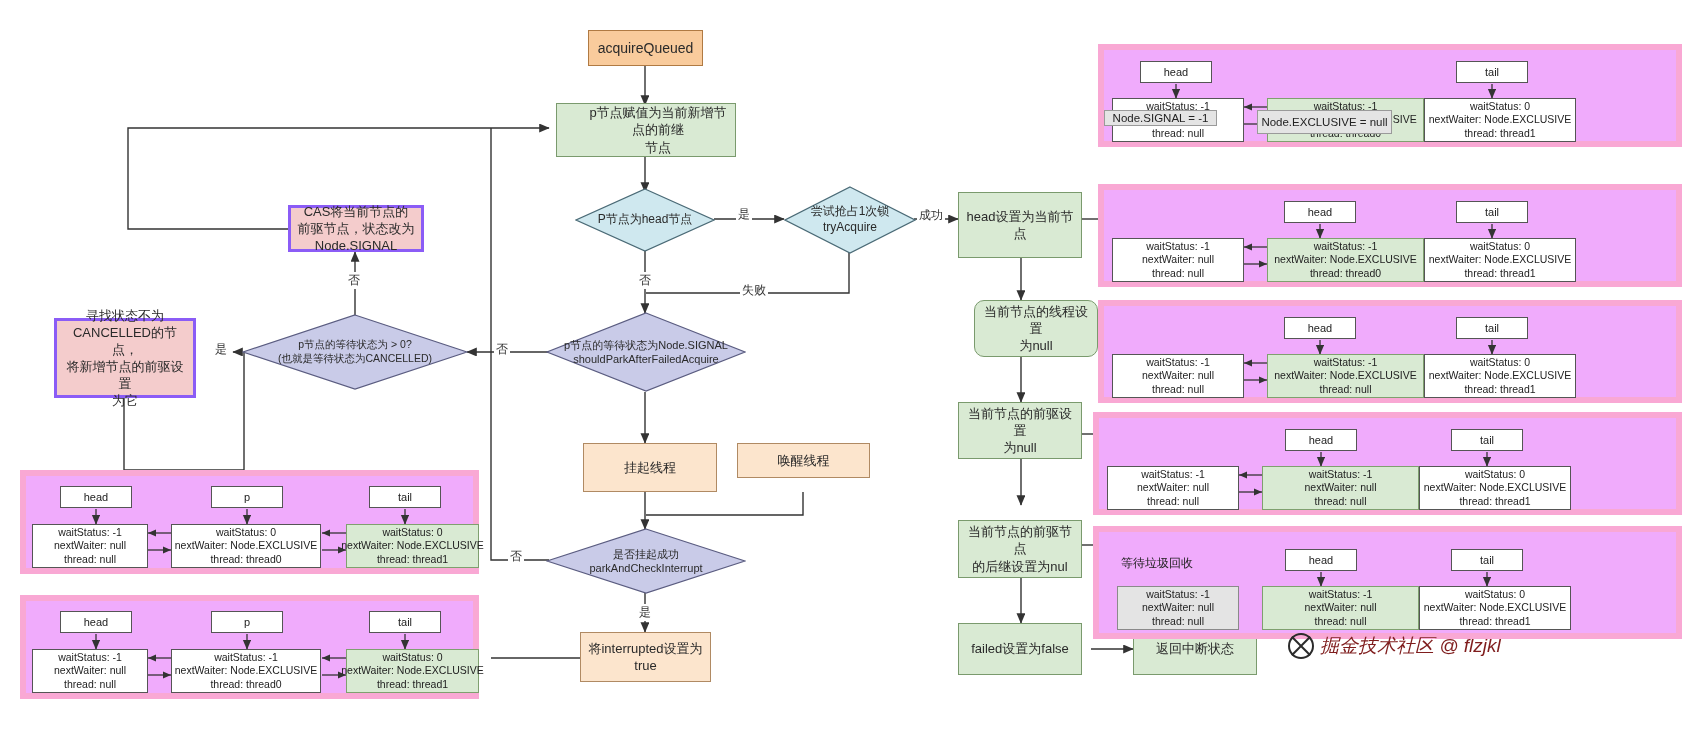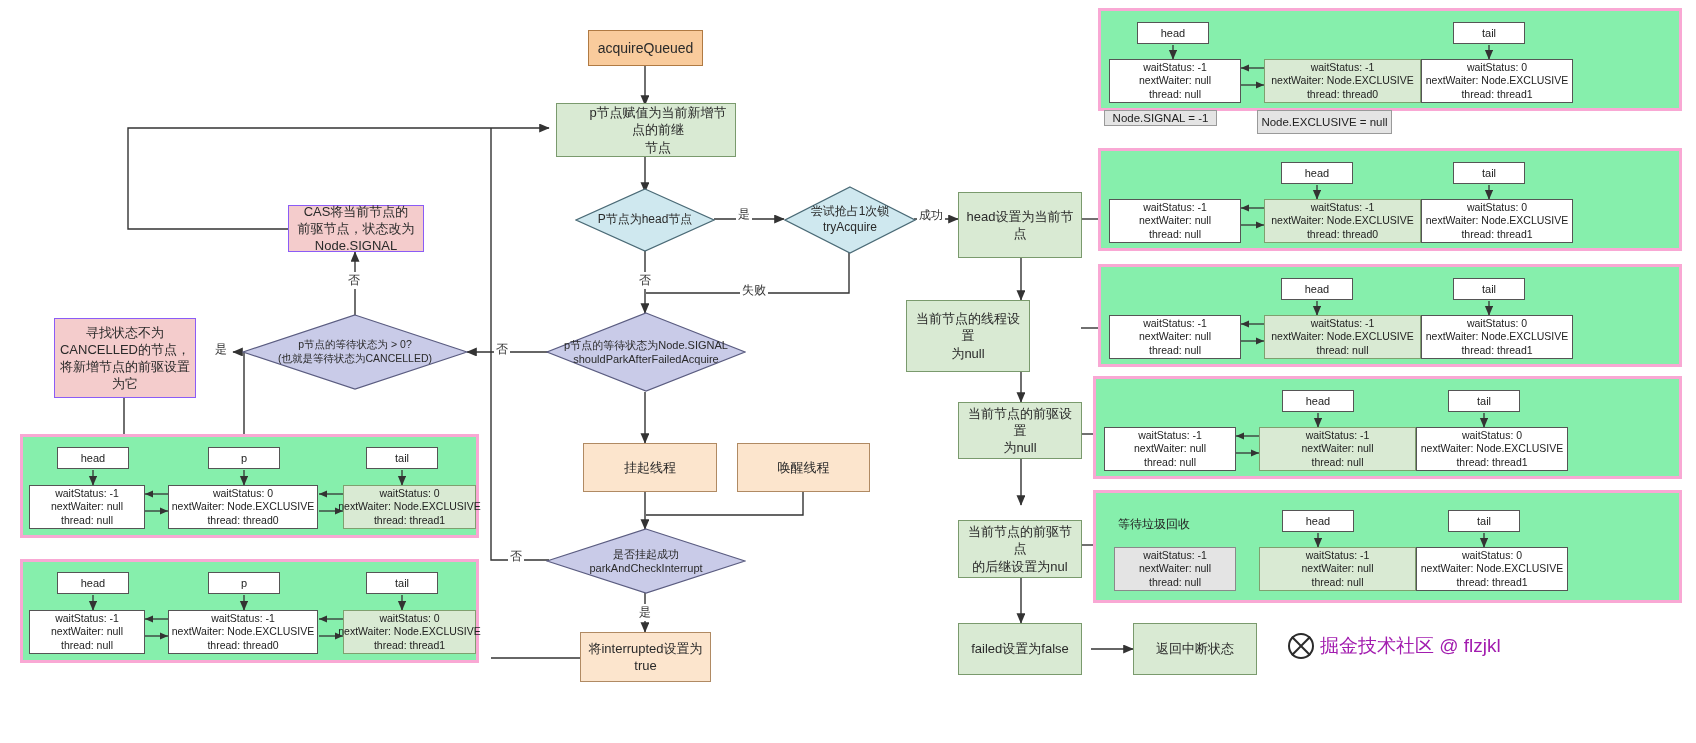--- a/index.html
+++ b/index.html
@@ -24,21 +24,21 @@
     justify-content: center;
     text-align: center;
     line-height: 1.32;
     color: #2a2a2a;
     white-space: pre-line;
     padding: 2px 4px;
   }
   
   .proc-orange { background:#f9cb9c; border:1px solid #b07a43; font-size:14px; }
   .proc-green  { background:#d9ead3; border:1px solid #7a9a6d; font-size:13px; }
-  .proc-pink   { background:#f4cccc; border:1px solid #8b5cf6; font-size:13px; }
+  .proc-pink   { background:#f4cccc; border:3px solid #8b5cf6; font-size:13px; }
   .proc-peach  { background:#fce5cd; border:1px solid #b08a63; font-size:13px; }
 
   
   .diamond { position:absolute; }
   .diamond .dshape {
     position:absolute; left:0; top:0; width:100%; height:100%;
   }
   .diamond .dlabel {
     position:absolute; left:0; top:0; width:100%; height:100%;
     display:flex; align-items:center; justify-content:center;
@@ -46,22 +46,23 @@
     color:#2a2a2a; font-size:12px;
   }
   .edge-label {
     position:absolute; font-size:12px; color:#333;
     background:#fff; padding:0 2px; white-space:nowrap;
   }
 
   
   .panel {
     position:absolute;
-    border:3px solid #f9a8d4;
-    background:#86efac;
+    border:6px solid #f9a8d4;
+    background:#f0abfc;
+    margin-top:36px;
   }
   .ptr-box {
     position:absolute;
     border:1px solid #555;
     background:#fff;
     font-size:11px;
     display:flex; align-items:center; justify-content:center;
     color:#222;
   }
   .nodebox {
@@ -90,22 +91,23 @@
   }
   .panel-note {
     position:absolute;
     font-size:12px;
     color:#222;
     white-space:nowrap;
   }
   .watermark {
     position:absolute;
     display:flex; align-items:flex-start; gap:6px;
-    font-size:19px; color:#a21caf;
+    font-size:19px; color:#7f1d1d;
     white-space:nowrap;
+    font-style:italic;
   }
   .wm-mark {
     width:26px; height:26px; border:2px solid #2b2b2b; border-radius:50%;
     position:relative; flex:0 0 auto;
   }
   .wm-mark::before, .wm-mark::after {
     content:""; position:absolute; left:50%; top:50%;
     width:26px; height:2px; background:#2b2b2b;
     transform-origin:center;
   }
@@ -216,36 +218,36 @@
 前驱节点，状态改为
 Node.SIGNAL</div>
 
   <div class="node proc-pink" style="left:54px; top:318px; width:142px; height:80px;">寻找状态不为
 CANCELLED的节点，
 将新增节点的前驱设置
 为它</div>
 
   <div class="node proc-peach" style="left:583px; top:443px; width:134px; height:49px;">挂起线程</div>
 
-  <div class="node proc-peach" style="left:737px; top:443px; width:133px; height:49px;">唤醒线程</div>
+  <div class="node proc-peach" style="left:737px; top:443px; width:133px; height:35px;">唤醒线程</div>
 
   <div class="diamond" style="left:546px; top:528px; width:200px; height:66px;">
     <svg class="dshape" viewBox="0 0 200 66" preserveAspectRatio="none">
       <polygon points="100,1 199,33 100,65 1,33" fill="#c9cbe8" stroke="#5a5c80" stroke-width="1.2"></polygon>
     </svg>
     <div class="dlabel" style="font-size:11px;">是否挂起成功
 parkAndCheckInterrupt</div>
   </div>
 
   <div class="node proc-peach" style="left:580px; top:632px; width:131px; height:50px;">将interrupted设置为
 true</div>
 
   <div class="node proc-green" style="left:958px; top:192px; width:124px; height:66px;">head设置为当前节
 点</div>
-  <div class="node proc-green" style="left:906px; top:300px; width:124px; height:72px;">当前节点的线程设置
+  <div class="node proc-green" style="left:974px; top:300px; width:124px; height:57px;border-radius:10px;">当前节点的线程设置
 为null</div>
   <div class="node proc-green" style="left:958px; top:402px; width:124px; height:57px;">当前节点的前驱设置
 为null</div>
   <div class="node proc-green" style="left:958px; top:520px; width:124px; height:58px;">当前节点的前驱节点
 的后继设置为nul</div>
   <div class="node proc-green" style="left:958px; top:623px; width:124px; height:52px;">failed设置为false</div>
   <div class="node proc-green" style="left:1133px; top:623px; width:124px; height:52px;">返回中断状态</div>
 
   <div class="edge-label" style="left:736px; top:206px;">是</div>
   <div class="edge-label" style="left:637px; top:272px;">否</div>

